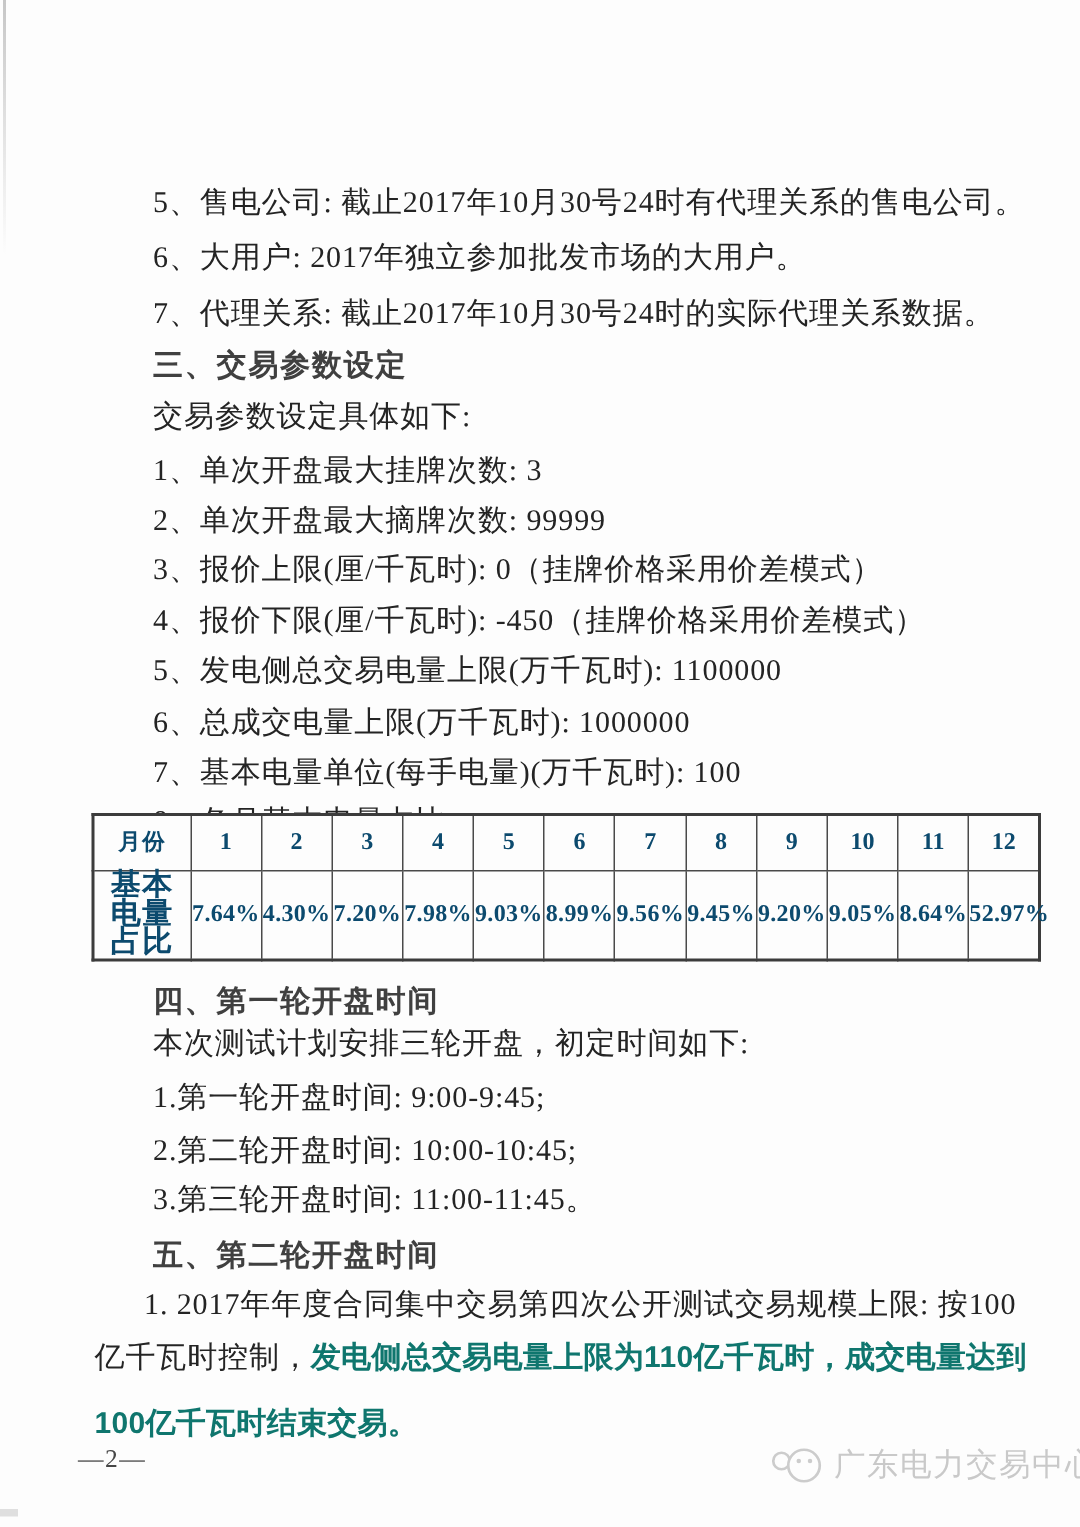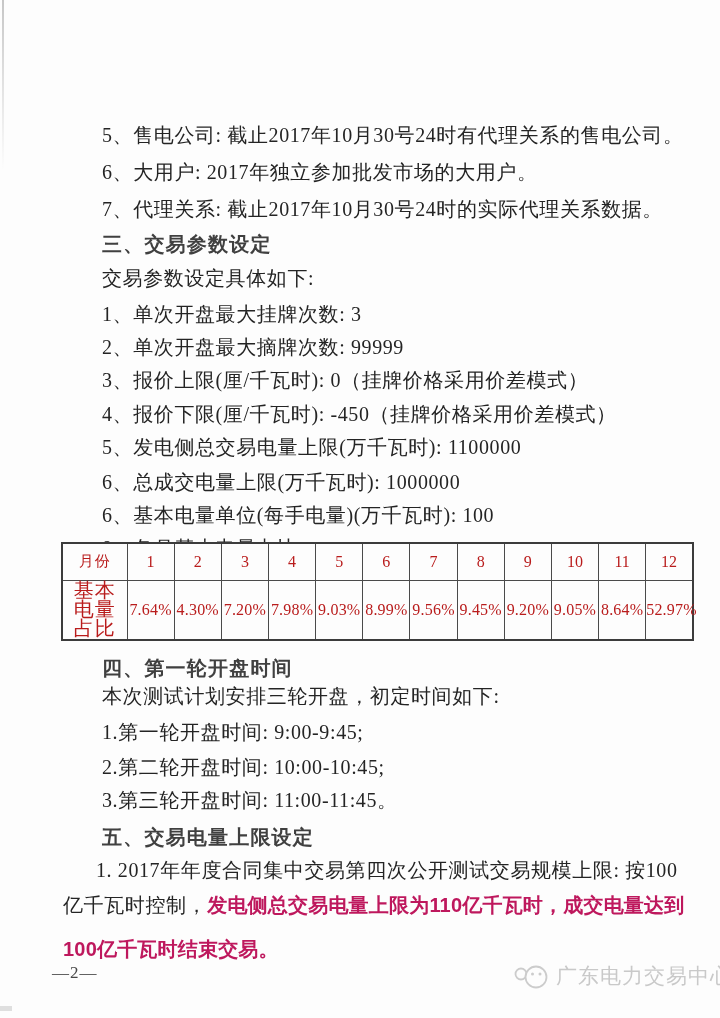--- a/index.html
+++ b/index.html
@@ -43,40 +43,40 @@
     left: 63px;
     font-size: 20px;
     letter-spacing: 0.6px;
     white-space: nowrap;
     line-height: 24px;
   }
   .indent1 { padding-left: 33px; }
   .hei-bold {
     font-family: "Liberation Sans", "DejaVu Sans", sans-serif;
     font-weight: 700;
-    color: #be185d;
+    color: #0f766e;
     letter-spacing: 0.2px;
   }
   
   table.base-power {
     position: absolute;
     top: 542px; left: 61px;
     width: 633px;
     border-collapse: collapse;
     table-layout: fixed;
     border: 2px solid #3c3c3c;
     background: #fdfdfd;
   }
   table.base-power th, table.base-power td {
     border: 1px solid #4a4a4a;
     text-align: center;
     vertical-align: middle;
     padding: 0;
-    font-weight: normal;
-    color: #b91c1c;
+    font-weight: bold;
+    color: #0c4a6e;
   }
   tr.row-months { height: 37px; }
   tr.row-values { height: 45px; }
   .cell-label { font-size: 15px; letter-spacing: 1px; }
   .cell-label-wrap {
     display: inline-block;
     width: 48px;
     font-size: 20px;
     line-height: 19px;
     word-break: break-all;
@@ -119,21 +119,21 @@
   <p class="line" style="top:177px">7、代理关系: 截止2017年10月30号24时的实际代理关系数据。</p>
 
   <p class="line heading" style="top:212px">三、交易参数设定</p>
   <p class="line" style="top:246px">交易参数设定具体如下:</p>
   <p class="line" style="top:282px">1、单次开盘最大挂牌次数: 3</p>
   <p class="line" style="top:315px">2、单次开盘最大摘牌次数: 99999</p>
   <p class="line" style="top:348px">3、报价上限(厘/千瓦时): 0（挂牌价格采用价差模式）</p>
   <p class="line" style="top:382px">4、报价下限(厘/千瓦时): -450（挂牌价格采用价差模式）</p>
   <p class="line" style="top:415px">5、发电侧总交易电量上限(万千瓦时): 1100000</p>
   <p class="line" style="top:450px">6、总成交电量上限(万千瓦时): 1000000</p>
-  <p class="line" style="top:483px">6、基本电量单位(每手电量)(万千瓦时): 100</p>
+  <p class="line" style="top:483px">7、基本电量单位(每手电量)(万千瓦时): 100</p>
   <p class="line" style="top:516px">8、各月基本电量占比:</p>
 
   <table class="base-power">
     <colgroup>
       <col style="width:65px">
       <col>
         <col>
         <col>
         <col>
         <col>
@@ -178,21 +178,21 @@
       </tr>
     </tbody>
   </table>
 
   <p class="line heading" style="top:636px">四、第一轮开盘时间</p>
   <p class="line" style="top:664px">本次测试计划安排三轮开盘，初定时间如下:</p>
   <p class="line" style="top:700px">1.第一轮开盘时间: 9:00-9:45;</p>
   <p class="line" style="top:735px">2.第二轮开盘时间: 10:00-10:45;</p>
   <p class="line" style="top:768px">3.第三轮开盘时间: 11:00-11:45。</p>
 
-  <p class="line heading" style="top:805px">五、交易电量上限设定</p>
+  <p class="line heading" style="top:805px">五、第二轮开盘时间</p>
   <p class="para-line indent1" style="top:838px">1. 2017年年度合同集中交易第四次公开测试交易规模上限: 按100</p>
   <p class="para-line" style="top:873px"><span>亿千瓦时控制，</span><span class="hei-bold">发电侧总交易电量上限为110亿千瓦时，成交电量达到</span></p>
   <p class="para-line" style="top:917px"><span class="hei-bold">100亿千瓦时结束交易。</span></p>
 
   <div class="page-number">—2—</div>
 
   <div class="watermark">
     <span>
       <svg width="38" height="30" viewBox="0 0 38 30" fill="none" xmlns="http://www.w3.org/2000/svg">
         <circle cx="8" cy="13" r="5.5" stroke="#cccccc" stroke-width="1.8"></circle>

